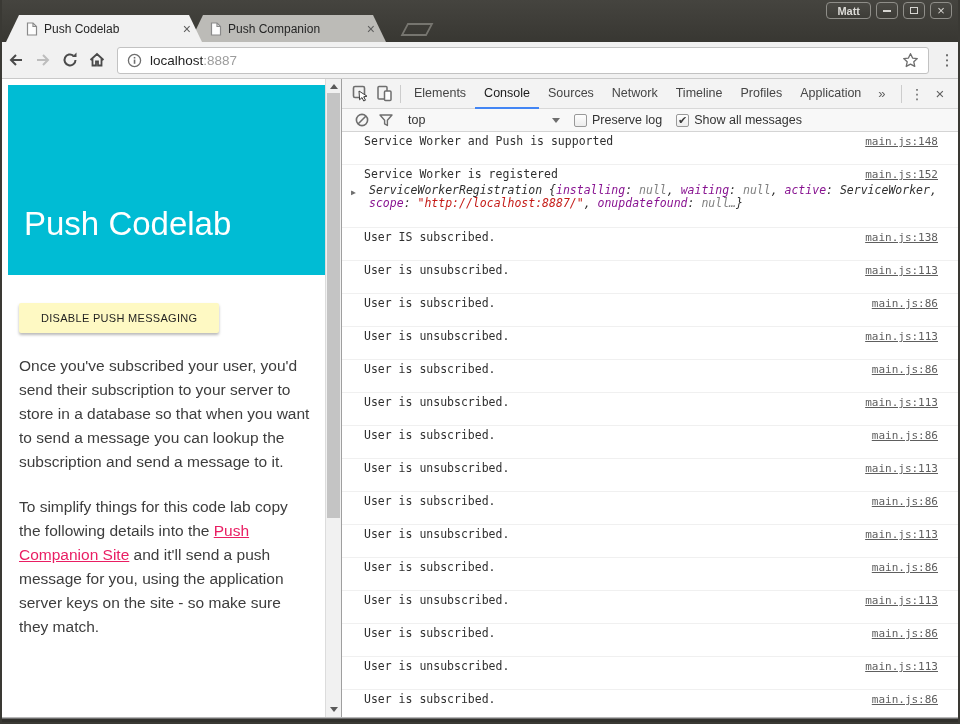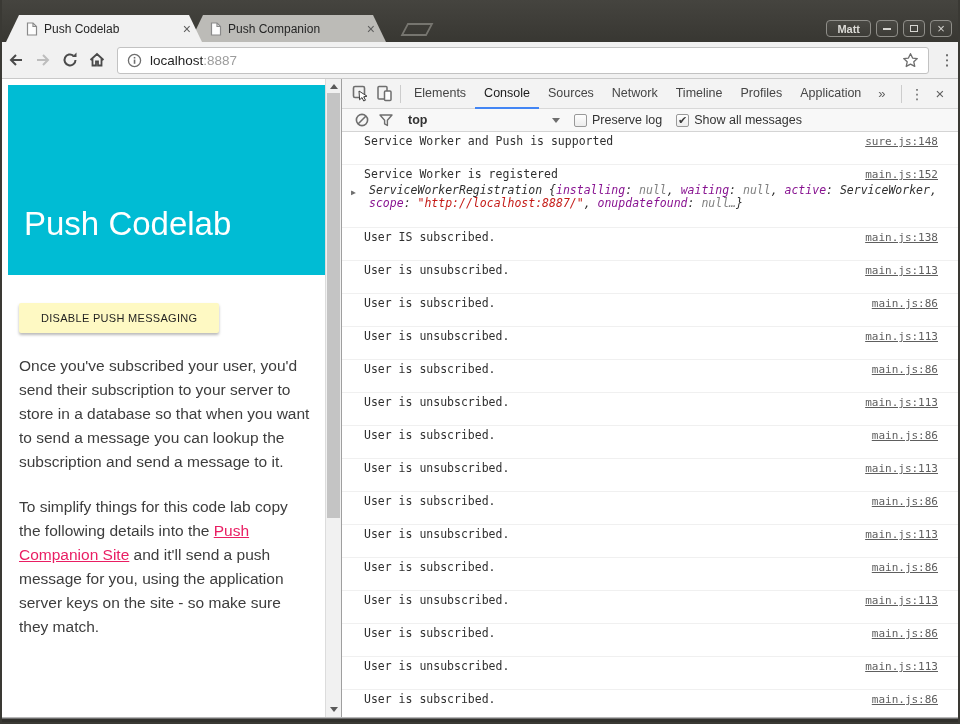--- a/index.html
+++ b/index.html
@@ -2,21 +2,21 @@
 <html><head>
 <meta charset="utf-8">
 <style>
   * { margin:0; padding:0; box-sizing:border-box; }
   html,body { width:960px; height:724px; overflow:hidden; font-family:"Liberation Sans", sans-serif; }
 
   .window { position:relative; width:960px; height:724px; background:#3a3934; padding:0 2px; }
 
   
   .titlebar { position:relative; height:42px; background:linear-gradient(#45443f,#383732); }
-  .wincontrols { position:absolute; top:20px; right:6px; display:flex; gap:5px; align-items:center; }
+  .wincontrols { position:absolute; top:2px; right:6px; display:flex; gap:5px; align-items:center; }
   .userpill { border:1px solid #8f8e89; border-radius:4px; color:#dcdbd7; font-size:11px; font-weight:bold;
               padding:1px 10px; height:17px; line-height:14px; background:linear-gradient(#4a4944,#3d3c37); }
   .winbtn { width:22px; height:17px; border:1px solid #8f8e89; border-radius:4px; display:flex; align-items:center;
             justify-content:center; color:#d6d5d1; font-size:11px; background:linear-gradient(#4a4944,#3d3c37); }
   .glyph-min { width:8px; height:2px; background:#d6d5d1; display:block; }
   .glyph-max { width:8px; height:7px; border:1.5px solid #d6d5d1; display:block; }
   .glyph-close { font-size:13px; line-height:11px; }
 
   .tabstrip { position:absolute; left:4px; bottom:0; display:flex; align-items:flex-end; height:28px; }
   .btab { position:relative; height:27px; display:flex; align-items:center; gap:6px; padding:0 8px 0 20px;
@@ -67,21 +67,21 @@
   .vsep { width:1px; height:18px; background:#cccccc; margin:0 4px; }
   .dt-tab { padding:0 9px; line-height:28px; height:30px; font-size:12.5px; color:#454545; white-space:nowrap; }
   .dt-tab.active { color:#1c1c1c; box-shadow:inset 0 -2px 0 #4285f4; }
   .dt-overflow { padding:0 8px; color:#5f5f5f; font-size:13px; }
   .dt-right { margin-left:auto; display:flex; align-items:center; }
   .dt-menu { width:22px; text-align:center; color:#5f5f5f; font-size:14px; }
   .dt-close { width:24px; text-align:center; color:#5f5f5f; font-size:15px; }
 
   .dt-filter { height:23px; background:#f8f8f8; border-bottom:1px solid #d4d4d4; display:flex; align-items:center; padding:0 8px; font-size:12.5px; color:#333; }
   .ctx-select { display:flex; align-items:center; width:152px; margin-left:10px; }
-  .ctx-label { flex:1;font-weight:bold; }
+  .ctx-label { flex:1; }
   .dd-arrow { width:0; height:0; border-left:4px solid transparent; border-right:4px solid transparent; border-top:5px solid #6e6e6e; }
   .chk { width:13px; height:13px; border:1px solid #999; border-radius:2px; background:linear-gradient(#fefefe,#ececec);
          margin:0 5px 0 14px; display:flex; align-items:center; justify-content:center; font-size:11px; color:#3a3a3a; line-height:11px; }
 
   .console { flex:1; overflow:hidden; font-family:"DejaVu Sans Mono", monospace; font-size:11.5px; background:#fff; }
   .crow { display:flex; align-items:flex-start; padding:3px 20px 16px 22px; border-bottom:1px solid #f0f0f0; line-height:13px; color:#303030; }
   .crow.cgroup { display:block; }
   .gline { display:flex; }
   .ctext { flex:1; white-space:pre-wrap; }
   .clink { color:#5e5e5e; text-decoration:underline; margin-left:12px; white-space:nowrap; font-size:11px; }
@@ -244,21 +244,21 @@
         </div>
         <div class="chk" id="chk-preserve"></div>
         <span>Preserve log</span>
         <div class="chk" id="chk-showall">✔</div>
         <span>Show all messages</span>
       </div>
 
       <div class="console" id="console-host">
           <div class="crow">
             <span class="ctext">Service Worker and Push is supported</span>
-            <a class="clink" href="#">sure.js:148</a>
+            <a class="clink" href="#">main.js:148</a>
           </div>
           <div class="crow cgroup">
             <div class="gline">
               <span class="ctext">Service Worker is registered</span>
               <a class="clink" href="#">main.js:152</a>
             </div>
             <div class="opreview"><span class="otri">▶</span><span class="p-name">ServiceWorkerRegistration </span><span class="p-plain">{</span><span class="p-key">installing</span><span class="p-plain">: </span><span class="p-null">null</span><span class="p-plain">, </span><span class="p-key">waiting</span><span class="p-plain">: </span><span class="p-null">null</span><span class="p-plain">, </span><span class="p-key">active</span><span class="p-plain">: </span><span class="p-name">ServiceWorker</span><span class="p-plain">, </span><span class="p-key">scope</span><span class="p-plain">: </span><span class="p-str">"http://localhost:8887/"</span><span class="p-plain">, </span><span class="p-key">onupdatefound</span><span class="p-plain">: </span><span class="p-null">null…</span><span class="p-plain">}</span></div>
           </div>
           <div class="crow">
             <span class="ctext">User IS subscribed.</span>

